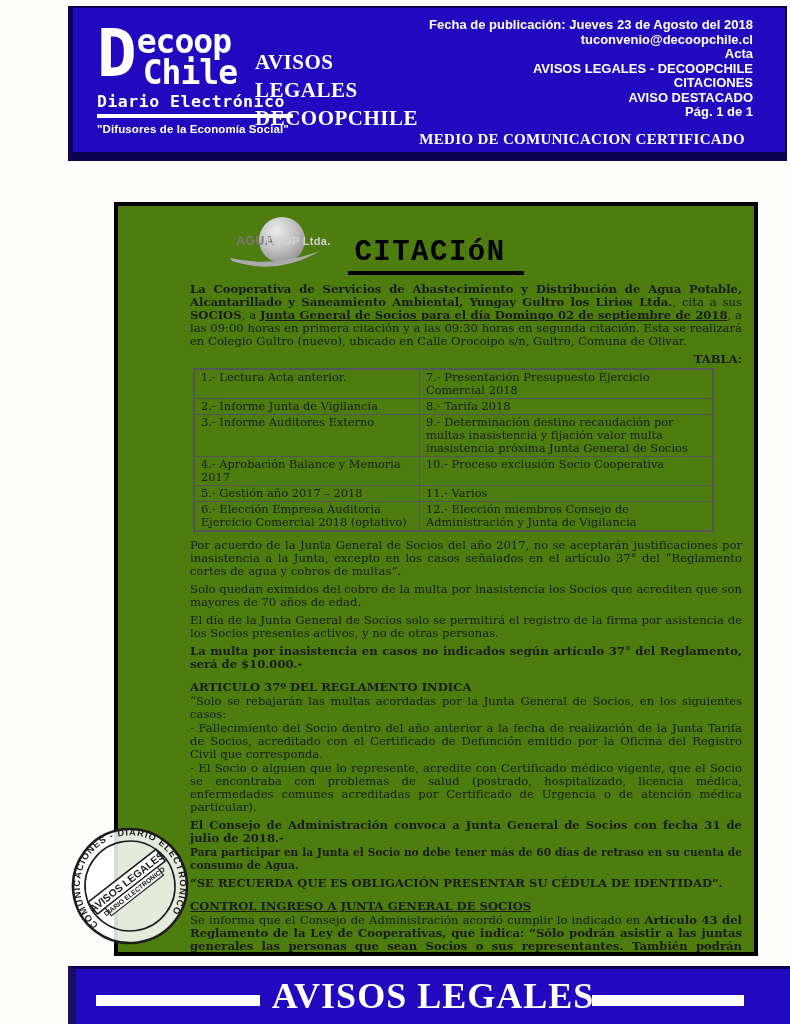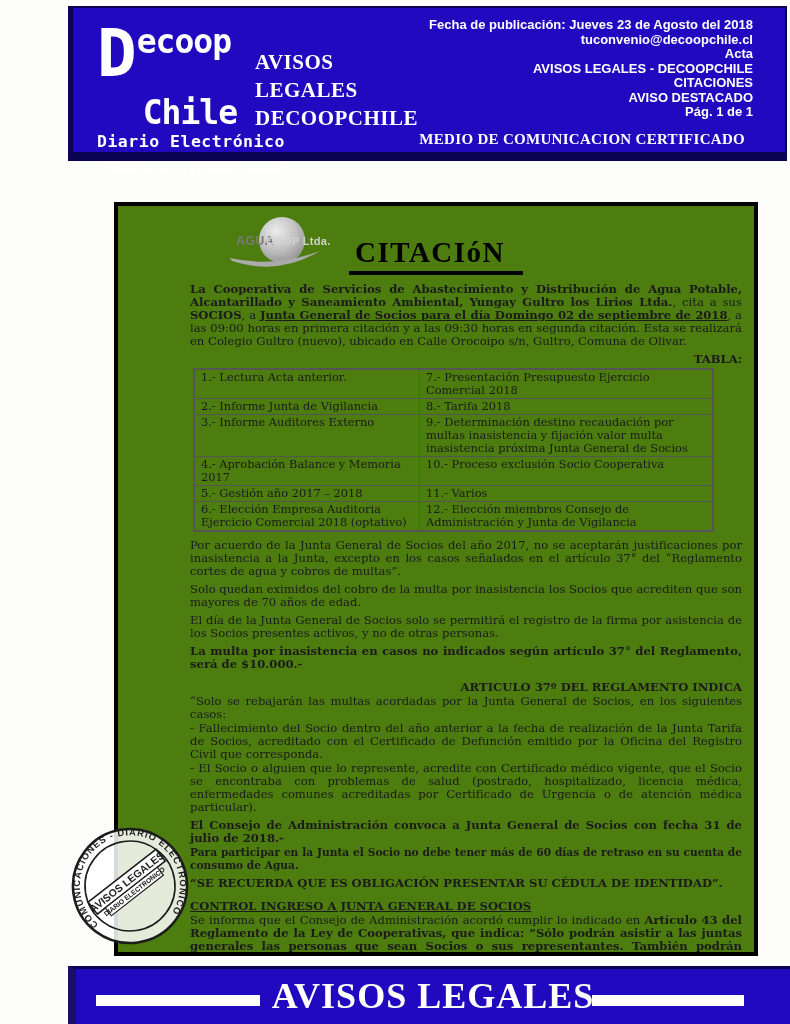--- a/index.html
+++ b/index.html
@@ -9,21 +9,21 @@
 
   
   .masthead{position:absolute;left:68px;top:6px;width:719px;height:155px;box-sizing:border-box;
             background:#2009BE;border:2px solid #0A0453;border-left-width:5px;}
   .navy-strip{position:absolute;left:0;right:0;bottom:0;height:7px;background:#0A0453;}
 
   .logo-block{position:absolute;left:24px;top:16px;color:#ffffff;
               font-family:"DejaVu Sans Mono",monospace;font-weight:bold;}
   .logo-main{display:flex;align-items:flex-start;line-height:1;}
   .logo-d{font-size:66px;line-height:0.92;letter-spacing:-2px;}
-  .logo-rest{display:flex;flex-direction:column;margin-left:2px;margin-top:2px;gap:40px;}
+  .logo-rest{display:flex;flex-direction:column;margin-left:2px;margin-top:2px;}
   .logo-w1{font-size:33px;line-height:0.95;letter-spacing:-1px;}
   .logo-w2{font-size:33px;line-height:0.95;letter-spacing:-1px;margin-left:6px;}
   .logo-sub{font-size:16.5px;letter-spacing:0.5px;margin-top:3px;}
   .logo-rule{height:4px;background:#ffffff;margin-top:3px;width:196px;}
   .logo-tagline{font-family:"Liberation Sans",sans-serif;font-weight:bold;font-size:11.5px;
                 margin-top:5px;letter-spacing:0.1px;}
 
   .brand-lines{position:absolute;left:182px;top:40px;color:#ffffff;
                font-family:"Liberation Serif",serif;font-weight:bold;font-size:21px;
                line-height:28px;letter-spacing:0.5px;}
@@ -33,37 +33,37 @@
   .certified{position:absolute;right:40px;bottom:11px;color:#ffffff;
              font-family:"Liberation Serif",serif;font-weight:bold;font-size:15px;letter-spacing:0.3px;}
 
   
   .doc{position:absolute;left:114px;top:202px;width:644px;height:754px;box-sizing:border-box;
        background:#4d7c0f;border:4px solid #000000;overflow:hidden;}
   .doc-inner{position:relative;width:100%;height:100%;}
   .agua-logo{position:absolute;left:98px;top:8px;}
 
   .doc-title{text-align:center;padding-top:30px;}
-  .title-text{display:inline-block;font-family:Liberation Serif, serif;font-weight:bold;
+  .title-text{display:inline-block;font-family:Liberation Mono, monospace;font-weight:bold;
               font-size:29px;letter-spacing:1.5px;color:#000;
               border-bottom:4px solid #000;padding:0 18px 2px 6px;}
 
   .doc-body{margin:8px 12px 0 72px;font-size:11.6px;line-height:13px;color:#1b1b1b;
             text-align:justify;}
   .doc-body p{margin:0 0 5px 0;}
   .b{font-weight:bold;margin-top:20px;}
   .bu{font-weight:bold;text-decoration:underline;}
   .tabla-label{font-weight:bold;margin:2px 0 2px 0;text-align:right;}
 
   table.agenda{border-collapse:collapse;width:521px;margin:0 0 7px 3px;
                font-size:11.4px;line-height:13px;text-align:left;border:2px solid #555;}
   table.agenda td{border:1px solid #555;padding:1px 6px;vertical-align:top;}
   table.agenda td.c1{width:212px;}
 
-  .h2{font-weight:bold;margin:10px 0 1px 0;text-align:right;}
+  .h2{font-weight:bold;margin:10px 0 1px 0;text-align:left;}
   .h3{font-weight:bold;text-decoration:underline;margin:10px 0 1px 0;text-align:left;}
   .bullet{margin:0 0 0 34px;}
   .small-b{font-weight:bold;font-size:10.6px;margin-top:-2px;}
 
   
   .stamp{position:absolute;left:70px;top:826px;}
 
   
   .footer-bar{position:absolute;left:68px;top:966px;width:722px;height:58px;box-sizing:border-box;
               background:#2009BE;border-top:3px solid #0A0453;border-left:8px solid #181066;}

